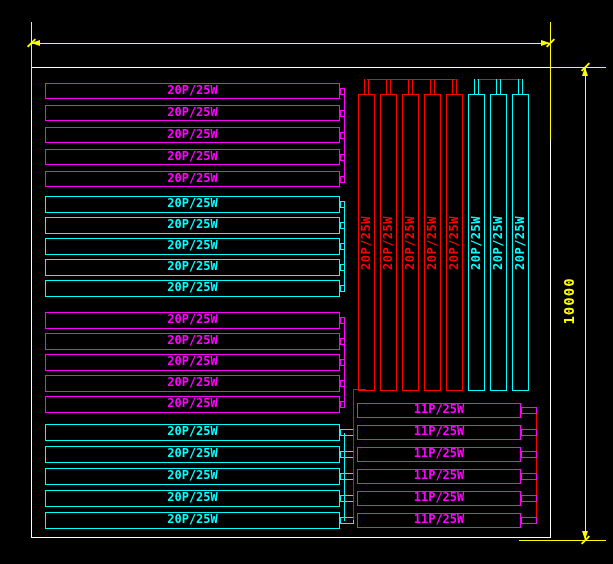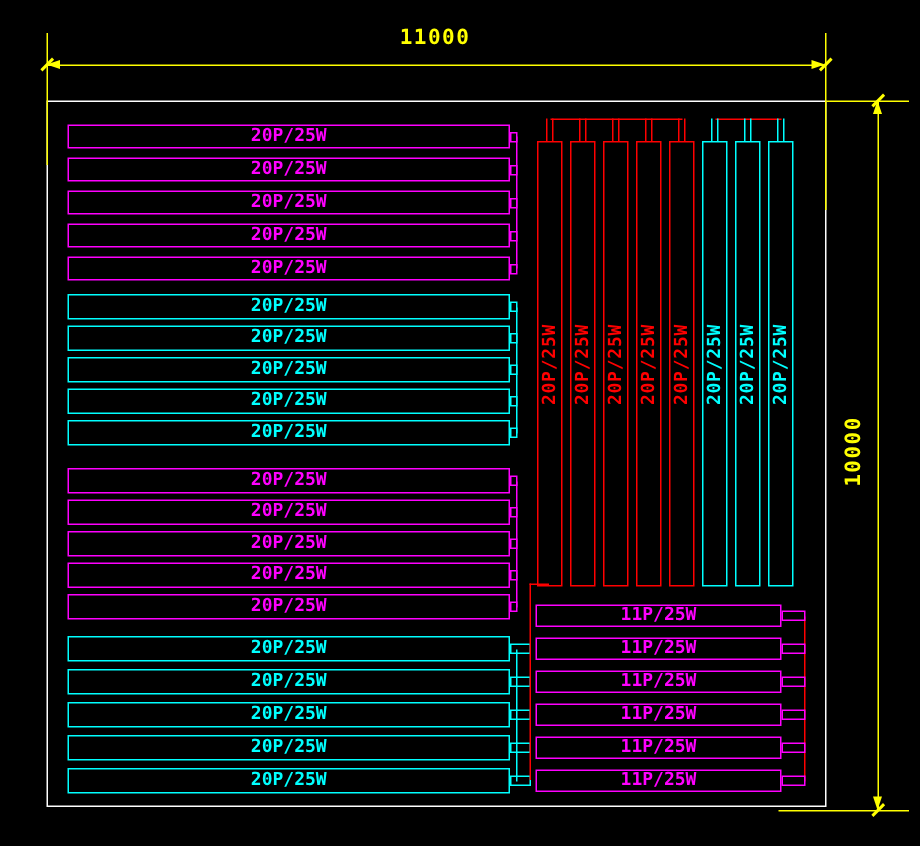--- a/index.html
+++ b/index.html
@@ -21,21 +21,20 @@
 
   <div class="abs border-rect" style="left:31px;top:67px;width:520px;height:471px;"></div>
 
   <div class="abs" style="left:31px;top:22px;width:1px;height:88px;background:#ffff00;"></div>
   <div class="abs" style="left:550px;top:22px;width:1px;height:118px;background:#ffff00;"></div>
   <div class="abs" style="left:31px;top:43px;width:520px;height:1px;background:#ffff00;"></div>
   <div class="abs" style="left:31px;top:40px;width:0;height:0;border-right:9px solid #ffff00;border-top:3px solid transparent;border-bottom:3px solid transparent;"></div>
   <div class="abs" style="left:26px;top:42px;width:11px;height:2px;background:#ffff00;transform:rotate(-45deg);"></div>
   <div class="abs" style="left:541px;top:40px;width:0;height:0;border-left:9px solid #ffff00;border-top:3px solid transparent;border-bottom:3px solid transparent;"></div>
   <div class="abs" style="left:545px;top:42px;width:11px;height:2px;background:#ffff00;transform:rotate(-45deg);"></div>
-  <div class="abs dim-label" style="left:240px;top:17px;width:100px;">11000</div>
 
   <div class="abs" style="left:551px;top:67px;width:55px;height:1px;background:#ffff00;"></div>
   <div class="abs" style="left:519px;top:540px;width:87px;height:1px;background:#ffff00;"></div>
   <div class="abs" style="left:585px;top:67px;width:1px;height:473px;background:#ffff00;"></div>
   <div class="abs" style="left:582px;top:67px;width:0;height:0;border-bottom:9px solid #ffff00;border-left:3px solid transparent;border-right:3px solid transparent;"></div>
   <div class="abs" style="left:580px;top:66px;width:11px;height:2px;background:#ffff00;transform:rotate(-45deg);"></div>
   <div class="abs" style="left:582px;top:531px;width:0;height:0;border-top:9px solid #ffff00;border-left:3px solid transparent;border-right:3px solid transparent;"></div>
   <div class="abs" style="left:580px;top:539px;width:11px;height:2px;background:#ffff00;transform:rotate(-45deg);"></div>
   <div class="abs dim-label" style="left:519px;top:293px;width:100px;transform:rotate(-90deg);">10000</div>
 

